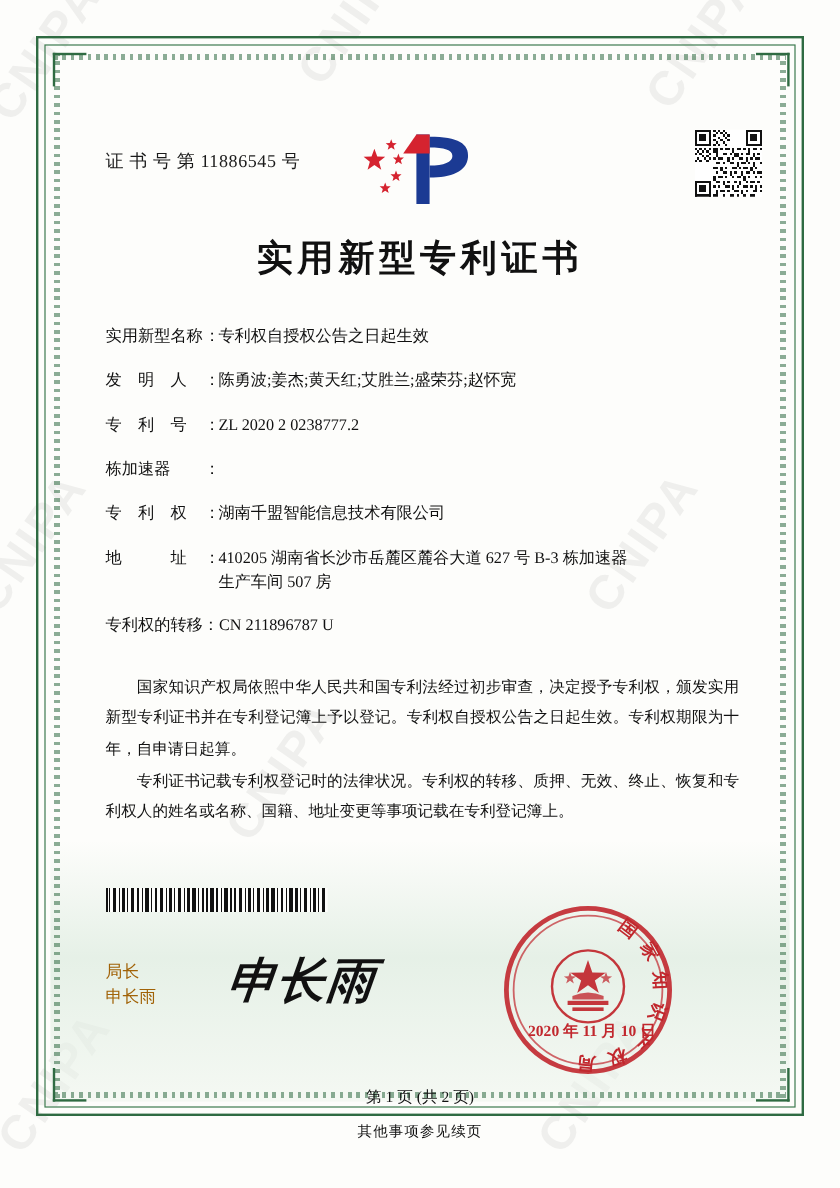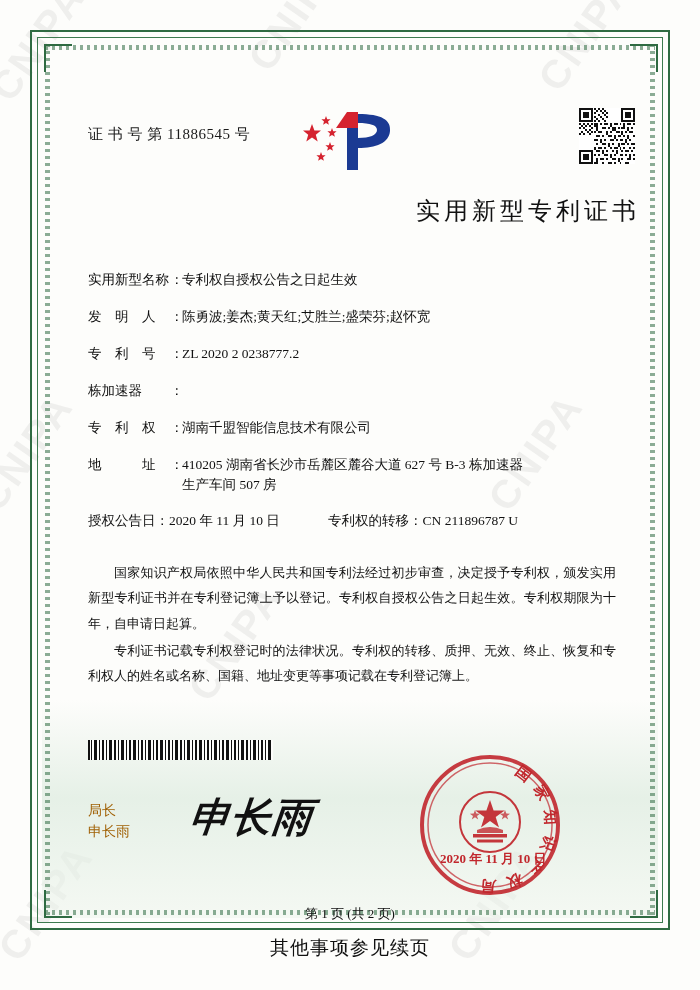--- a/index.html
+++ b/index.html
@@ -117,24 +117,24 @@
   .emblem {
     position: absolute;
     left: 50%; top: 48px;
     transform: translateX(-50%);
     width: 120px; height: 66px;
   }
 
   .title {
     position: absolute;
     top: 135px; left: 0; width: 100%;
-    text-align: right;
+    text-align: center;
     font-family: "DejaVu Serif", serif;
-    font-weight: normal;
-    font-size: 24px;
+    font-weight: bold;
+    font-size: 30px;
     letter-spacing: 4px;
     color: #111;
   }
 
   .fields {
     position: absolute;
     top: 210px; left: 28px;
     width: 530px;
     font-size: 13.5px;
     color: #111;
@@ -223,21 +223,21 @@
     top: 845px; left: 0; width: 100%;
     text-align: center;
     font-size: 13px;
     color: #111;
   }
 
   .footnote {
     position: absolute;
     top: 935px; left: 0; width: 700px;
     text-align: center;
-    font-size: 19px;
+    font-size: 12px;
     color: #111;
     letter-spacing: 1px;
   }
 </style>
 </head>
 <body>
 
 <div class="page">
 
   <div class="wm wm1">CNIPA</div>
@@ -467,23 +467,20 @@
       <div class="field-row">
         <span class="f-label">地　　　址</span>
         <span class="f-colon">：</span>
         <span class="f-value">
           <span>410205 湖南省长沙市岳麓区麓谷大道 627 号 B-3 栋加速器</span>
           <span class="line2">生产车间 507 房</span>
         </span>
       </div>
 
       <div class="grant-row">
-        <span class="grant-left">
-          <span>授权公告日</span><span>：</span><span>2020 年 11 月 10 日</span>
-        </span>
         <span class="grant-right">
           <span>专利权的转移</span><span>：</span><span>CN 211896787 U</span>
         </span>
       </div>
 
     </div>
 
     <div class="paras">
       <p>国家知识产权局依照中华人民共和国专利法经过初步审查，决定授予专利权，颁发实用新型专利证书并在专利登记簿上予以登记。专利权自授权公告之日起生效。专利权期限为十年，自申请日起算。</p>
       <p>专利证书记载专利权登记时的法律状况。专利权的转移、质押、无效、终止、恢复和专利权人的姓名或名称、国籍、地址变更等事项记载在专利登记簿上。</p>

